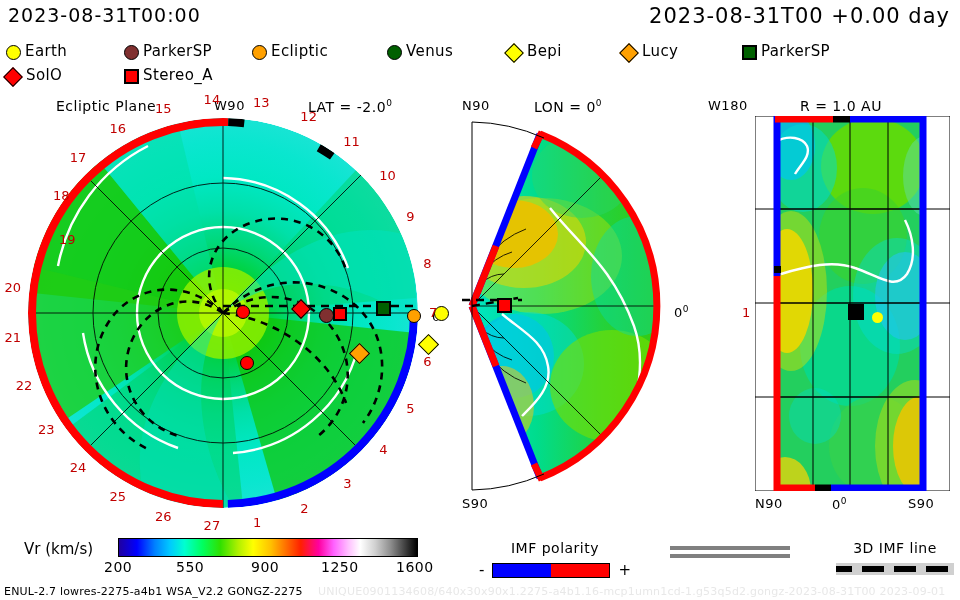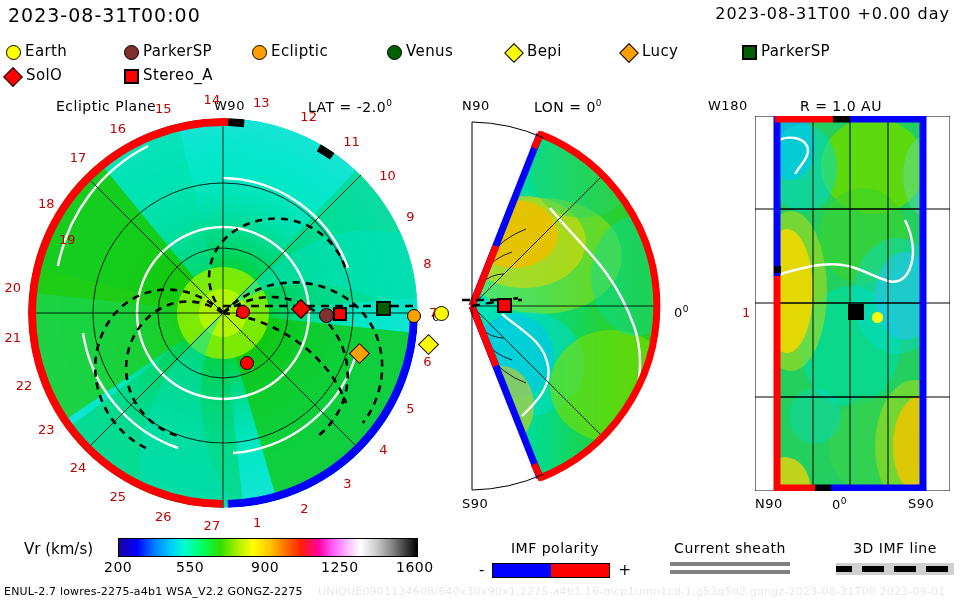--- a/index.html
+++ b/index.html
@@ -3,21 +3,21 @@
 <meta charset="utf-8">
 <style>
   html,body{margin:0;padding:0;background:#fff;}
   body{width:960px;height:600px;position:relative;overflow:hidden;
        font-family:"DejaVu Sans",sans-serif;color:#000;}
   .abs{position:absolute;}
   .nowrap{white-space:nowrap;}
 
   
   #hdr-date-left{left:8px;top:4px;font-size:19px;letter-spacing:1px;}
-  #hdr-date-right{right:10px;top:4px;font-size:16px;letter-spacing:1px;}
+  #hdr-date-right{right:10px;top:4px;font-size:21px;letter-spacing:1px;}
 
   
   #legend{left:6px;top:36px;width:950px;}
   .leg-row{display:flex;align-items:center;height:24px;}
   .leg-item{display:flex;align-items:flex-end;height:24px;}
   .leg-label{font-size:15px;margin-left:4px;letter-spacing:.4px;}
   .sym{width:15px;height:15px;display:inline-block;position:relative;}
   .sym.circle{border-radius:50%;border:1.4px solid #000;box-sizing:border-box;}
   .sym.square{border:2px solid #000;box-sizing:border-box;}
   .sym.diamond{width:14px;height:14px;transform:rotate(45deg);border:1.4px solid #000;box-sizing:border-box;}
@@ -226,21 +226,21 @@
       <span class="rnum" style="position: absolute; left: 415.259px; top: 143.879px;">8</span>
       <span class="rnum" style="position: absolute; left: 398.344px; top: 97.4058px;">9</span>
       <span class="rnum" style="position: absolute; left: 371.167px; top: 56.0862px;">10</span>
       <span class="rnum" style="position: absolute; left: 335.195px; top: 22.1478px;">11</span>
       <span class="rnum" style="position: absolute; left: 292.365px; top: -2.58003px;">12</span>
       <span class="rnum" style="position: absolute; left: 244.987px; top: -16.7641px;">13</span>
       <span class="rnum" style="position: absolute; left: 195.615px; top: -19.6396px;">14</span>
       <span class="rnum" style="position: absolute; left: 146.911px; top: -11.0518px;">15</span>
       <span class="rnum" style="position: absolute; left: 101.5px; top: 8.53659px;">16</span>
       <span class="rnum" style="position: absolute; left: 61.8305px; top: 38.0694px;">17</span>
-      <span class="rnum" style="position: absolute; left: 30px; top: 75.9546px; margin-top: 8px;">18</span>
+      <span class="rnum" style="position: absolute; left: 45px; top: 75.9546px;">18</span>
       <span class="rnum" style="position: absolute; left: 24px; top: 120.15px; margin-left: 27px;">19</span>
       <span class="rnum" style="position: absolute; left: -3.55977px; top: 168.272px;">20</span>
       <span class="rnum" style="position: absolute; left: -3.55977px; top: 217.728px;">21</span>
       <span class="rnum" style="position: absolute; left: 7.84547px; top: 265.85px;">22</span>
       <span class="rnum" style="position: absolute; left: 30.0411px; top: 310.045px;">23</span>
       <span class="rnum" style="position: absolute; left: 61.8305px; top: 347.931px;">24</span>
       <span class="rnum" style="position: absolute; left: 101.5px; top: 377.463px;">25</span>
       <span class="rnum" style="position: absolute; left: 146.911px; top: 397.052px;">26</span>
       <span class="rnum" style="position: absolute; left: 195.615px; top: 405.64px;">27</span>
     </div>
@@ -417,21 +417,20 @@
     <span style="font-size:15px">-</span>
     <span id="imf-bar">
       <span class="neg"></span>
       <span class="pos"></span>
     </span>
     <span style="font-size:15px">+</span>
   </div>
 </div>
 
 <div class="abs" id="sheath-wrap">
-  <div class="blk-title">Current sheath</div>
   <div id="sheath-gfx">
     <div></div>
       <div></div>
   </div>
 </div>
 
 <div class="abs" id="imf3d-wrap">
   <div class="blk-title">3D IMF line</div>
   <div id="imf3d-gfx">
     <div class="dash" style="left:0px;width:16px"></div>

